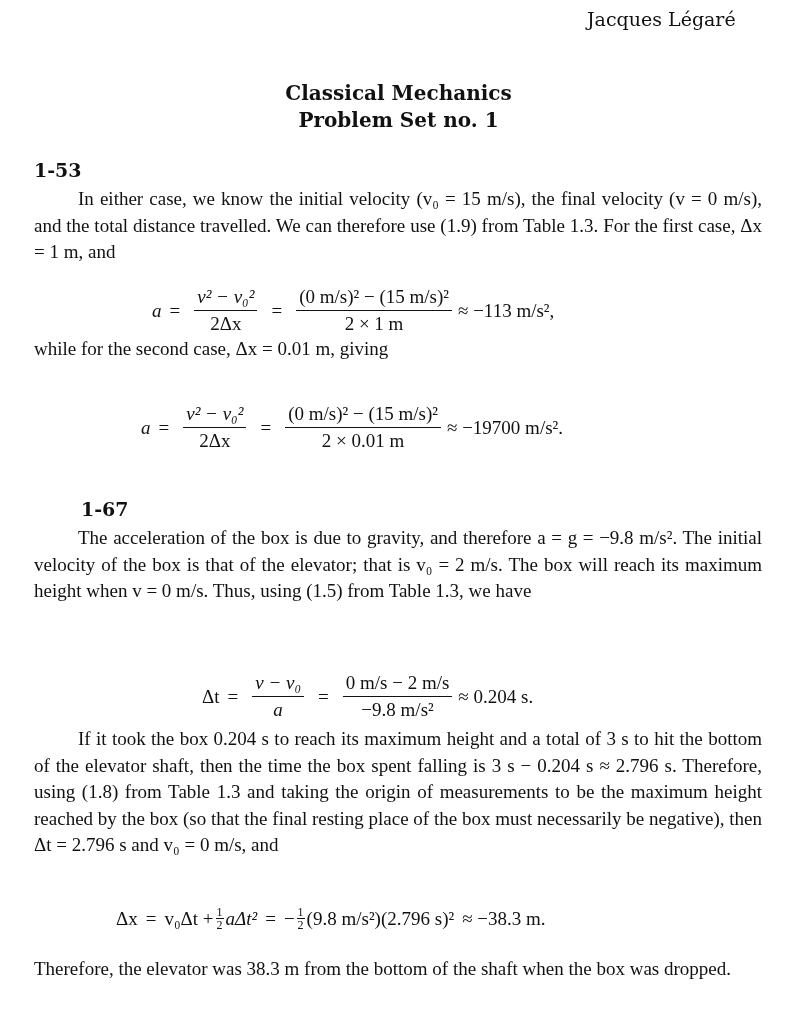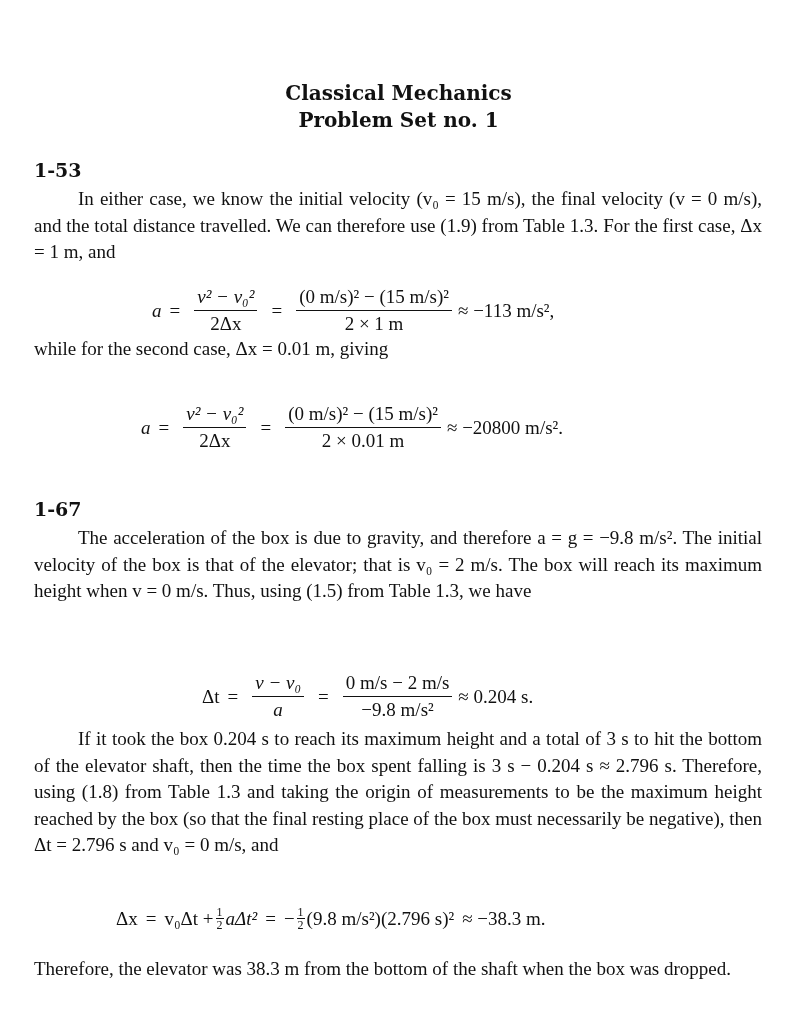--- a/index.html
+++ b/index.html
@@ -23,20 +23,21 @@
     .op { margin: 0 8px; }
     .small-frac { display: inline-flex; flex-direction: column; align-items: center; font-size: 12px; line-height: 12px; vertical-align: middle; margin: 0 2px; }
     .small-frac .n { border-bottom: 1px solid #111; padding: 0 1px; }
   </style>
 </head>
 <body>
 
 <div>
 
   <div class="abs preparer">
+    <div>Jacques Légaré</div>
   </div>
 
   <div class="abs title">
     <div>Classical Mechanics</div>
     <div>Problem Set no. 1</div>
   </div>
 
   <div class="abs pnum" style="top:159px;">1-53</div>
 
   <div class="abs para" style="top:186px;">
@@ -65,24 +66,24 @@
     <span class="op">=</span>
     <span class="frac">
       <span class="num m">v² − v₀²</span>
       <span class="den">2Δx</span>
     </span>
     <span class="op">=</span>
     <span class="frac">
       <span class="num">(0 m/s)² − (15 m/s)²</span>
       <span class="den">2 × 0.01 m</span>
     </span>
-    <span>≈ −20800 m/s².</span>
+    <span>≈ −19700 m/s².</span>
   </div>
 
-  <div class="abs pnum" style="top:498px;">1-67</div>
+  <div class="abs pnum" style="top:498px;margin-left:47px;">1-67</div>
 
   <div class="abs para" style="top:525px;">
     <span class="indent"></span><span>The acceleration of the box is due to gravity, and therefore a = g = −9.8 m/s². The initial velocity of the box is that of the elevator; that is v₀ = 2 m/s. The box will reach its maximum height when v = 0 m/s. Thus, using (1.5) from Table 1.3, we have</span>
   </div>
 
   <div class="abs eq" style="left:202px; top:672px;text-align:right;">
     <span>Δt</span>
     <span class="op">=</span>
     <span class="frac">
       <span class="num m">v − v₀</span>

